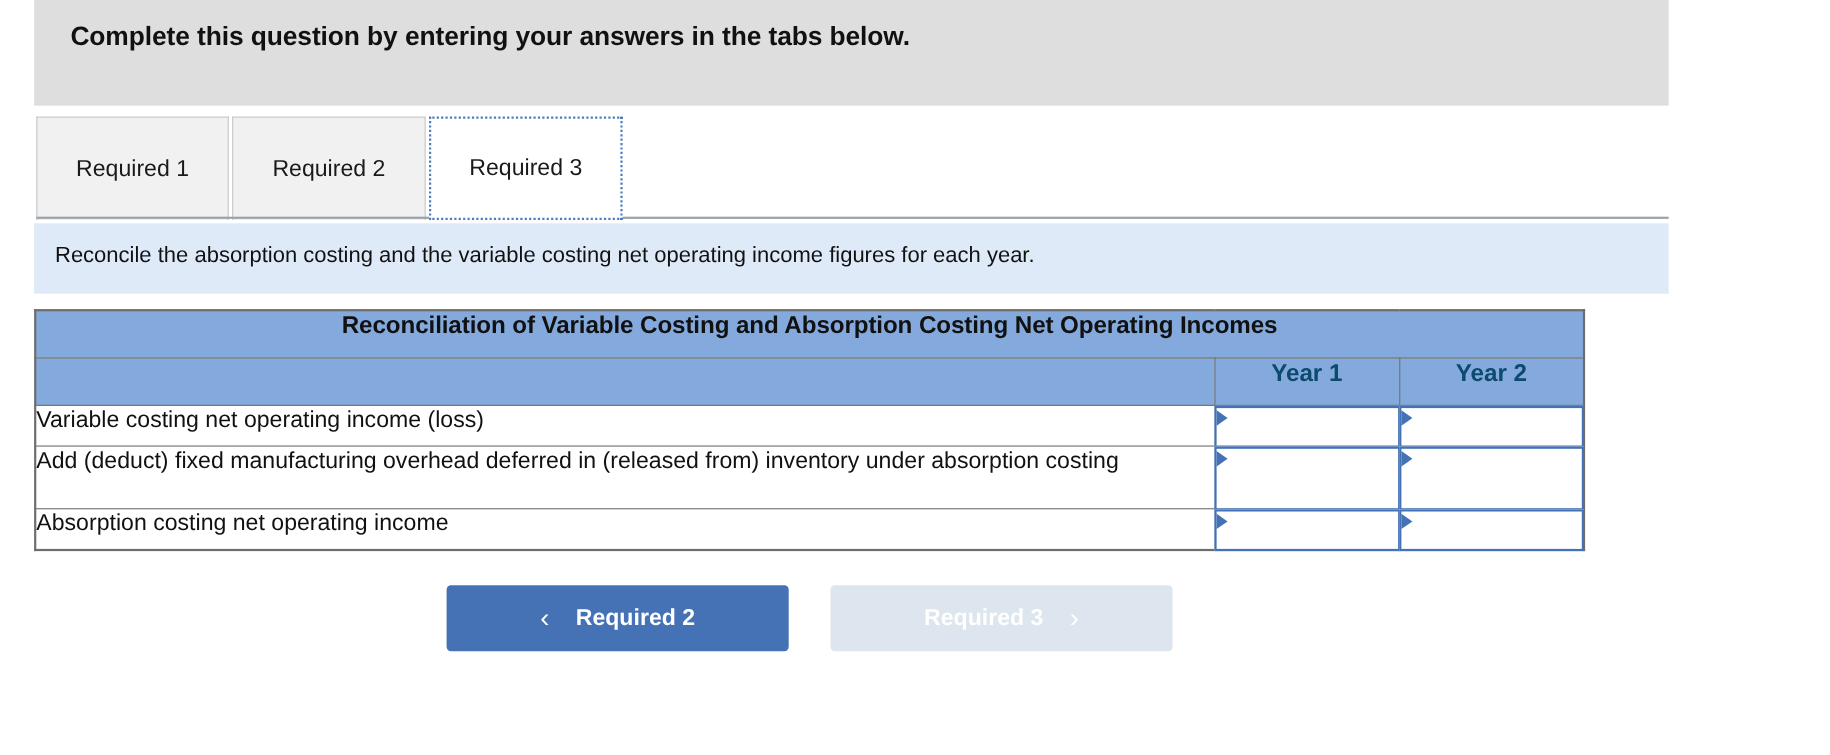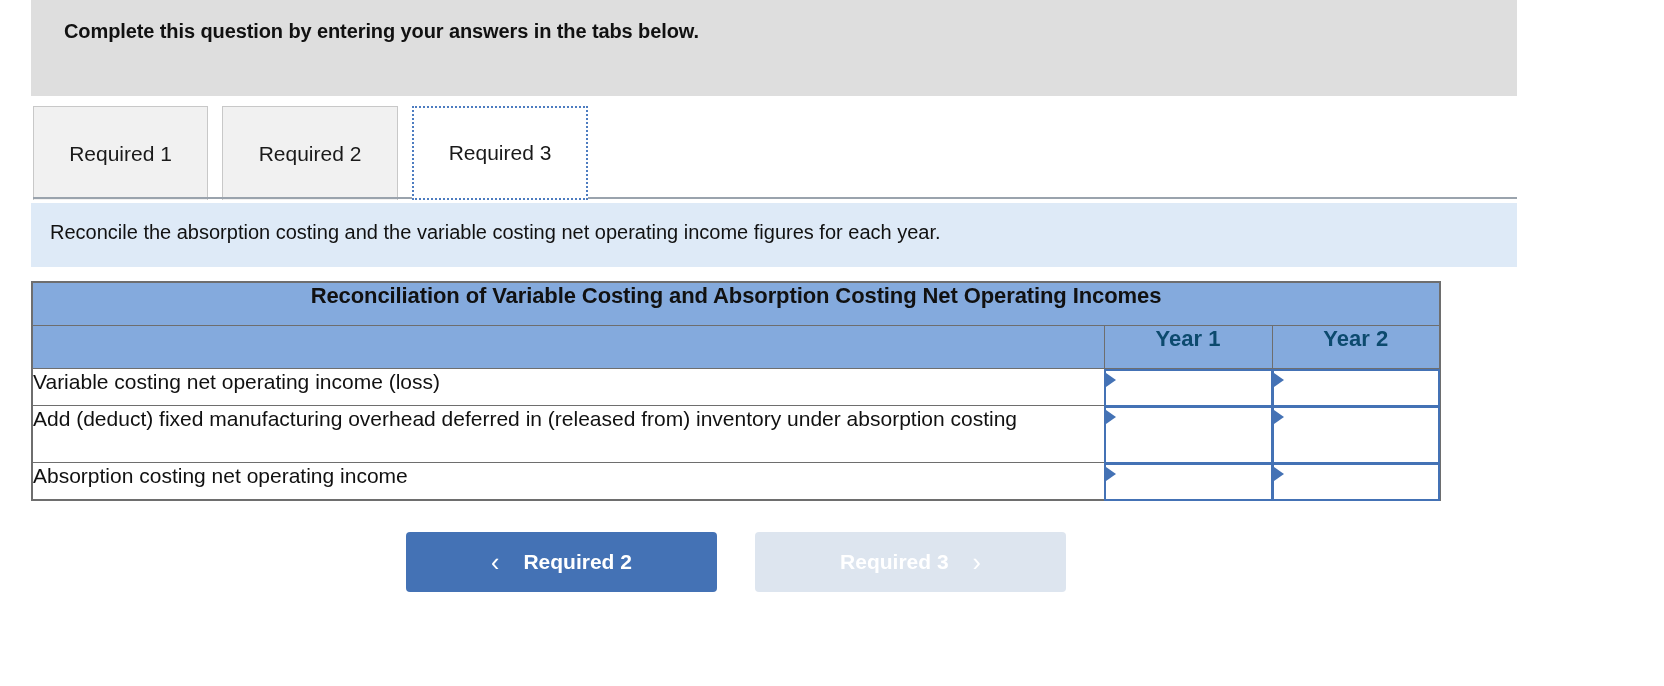--- a/index.html
+++ b/index.html
@@ -28,21 +28,21 @@
     top: 0;
     width: 1486px;
     height: 96px;
     background: #dedede;
     box-sizing: border-box;
   }
   .banner-text {
     position: absolute;
     left: 33px;
     top: 20px;
-    font-size: 20px;
+    font-size: 24px;
     font-weight: bold;
     color: #111111;
     letter-spacing: -0.1px;
     white-space: nowrap;
   }
 
   
   .tabstrip {
     position: absolute;
     left: 0;
@@ -62,21 +62,21 @@
     box-sizing: border-box;
     height: 94px;
     display: flex;
     align-items: center;
     justify-content: center;
     font-size: 21px;
     color: #1a1a1a;
     background: #f1f1f1;
     border: 1px solid #c8c8c8;
     border-bottom: none;
-    margin-right: 14px;
+    margin-right: 3px;
     cursor: pointer;
     user-select: none;
   }
   .tab.w1 { width: 175px; }
   .tab.w2 { width: 176px; }
   .tab.w3 { width: 176px; }
   .tab.active {
     background: #ffffff;
     border: 2px dotted #4d7cc0;
     position: relative;

